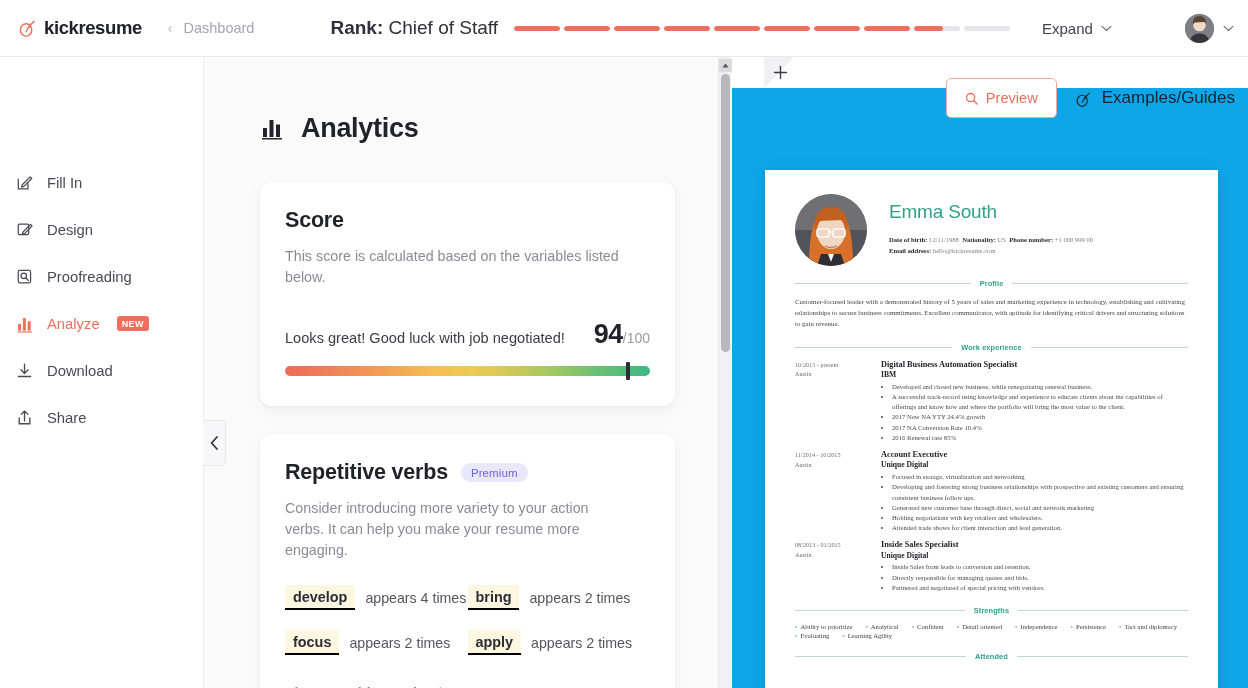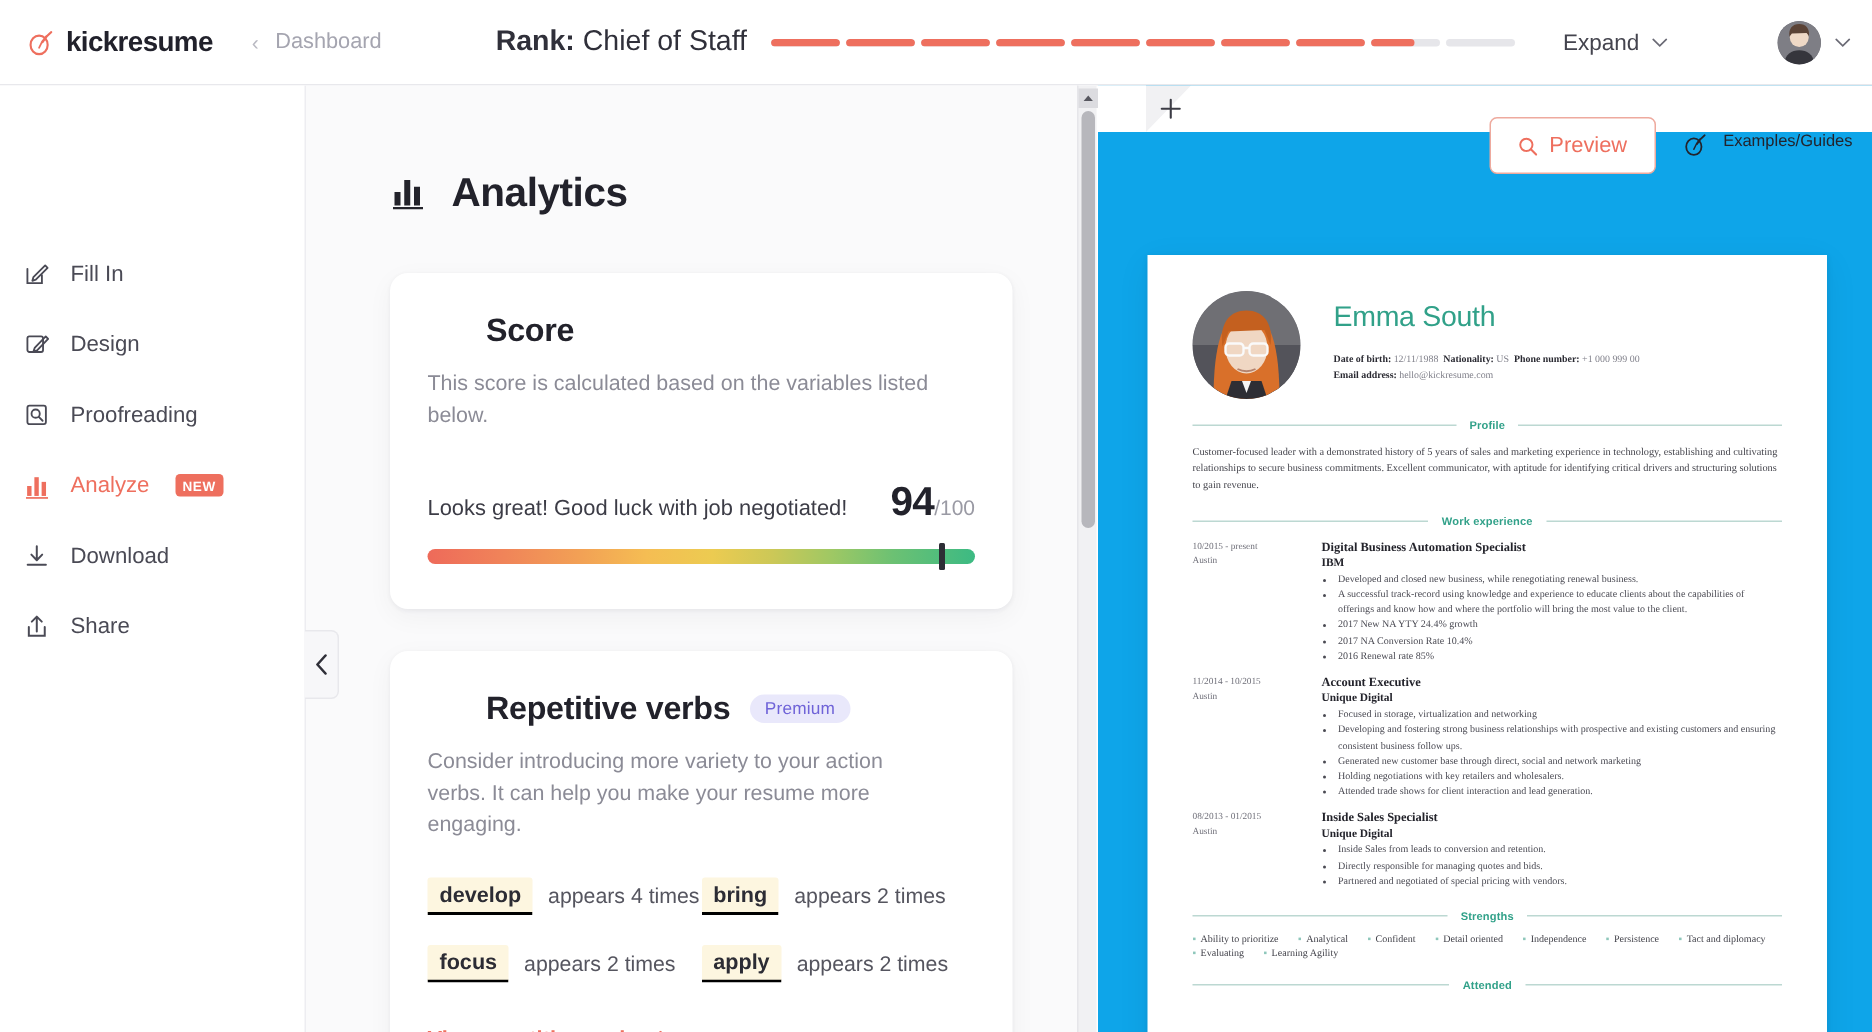--- a/index.html
+++ b/index.html
@@ -98,21 +98,21 @@
   .page-title { font-size: 27px; font-weight: bold; color: #22222b; letter-spacing: -0.3px; }
   .card {
     background: #fff; border-radius: 12px;
     box-shadow: 0 1px 3px rgba(30,30,50,.055), 0 5px 18px rgba(30,30,50,.045);
     padding: 26px 25px 30px;
     margin-bottom: 28px;
   }
   .card-title {
     font-size: 21.5px; font-weight: bold; color: #22222b;
     letter-spacing: -0.2px;
-    display: flex; align-items: center; gap: 13px; margin-left: 39px;
+    display: flex; align-items: center; gap: 13px;
   }
   .pill-premium {
     background: #e9e8fb; color: #6f63d8; font-size: 11.5px;
     padding: 4px 10px 3px; border-radius: 11px; font-weight: normal;
     letter-spacing: .1px;
   }
   .card-sub {
     margin-top: 13px; font-size: 14.3px; line-height: 1.47;
     color: #8b8b96; max-width: 345px;
   }
@@ -191,22 +191,22 @@
     position: absolute; top: 21px; right: 5px;
     display: flex; align-items: stretch; gap: 0;
   }
   .btn-preview {
     display: flex; align-items: center; gap: 8px;
     border: 1px solid #eeaa9e; border-radius: 5px;
     padding: 10px 18px; color: #ee6f5e; font-size: 14.6px;
     background: #fff; cursor: pointer;
   }
   .btn-guides {
-    display: flex; align-items: flex-start; gap: 10px;
-    padding: 10px 8px 10px 18px; color: #23232c; font-size: 11px;
+    display: flex; align-items: flex-end; gap: 10px;
+    padding: 10px 8px 10px 18px; color: #23232c; font-size: 17px;
     background: transparent; cursor: pointer;
   }
 
   
   .doc {
     position: absolute; top: 113px; left: 33px;
     width: 453px; height: 600px;
     background: #fff;
     box-shadow: 0 1px 4px rgba(20,20,40,.10), 0 6px 22px rgba(20,20,40,.07);
     padding: 24px 30px 0;

